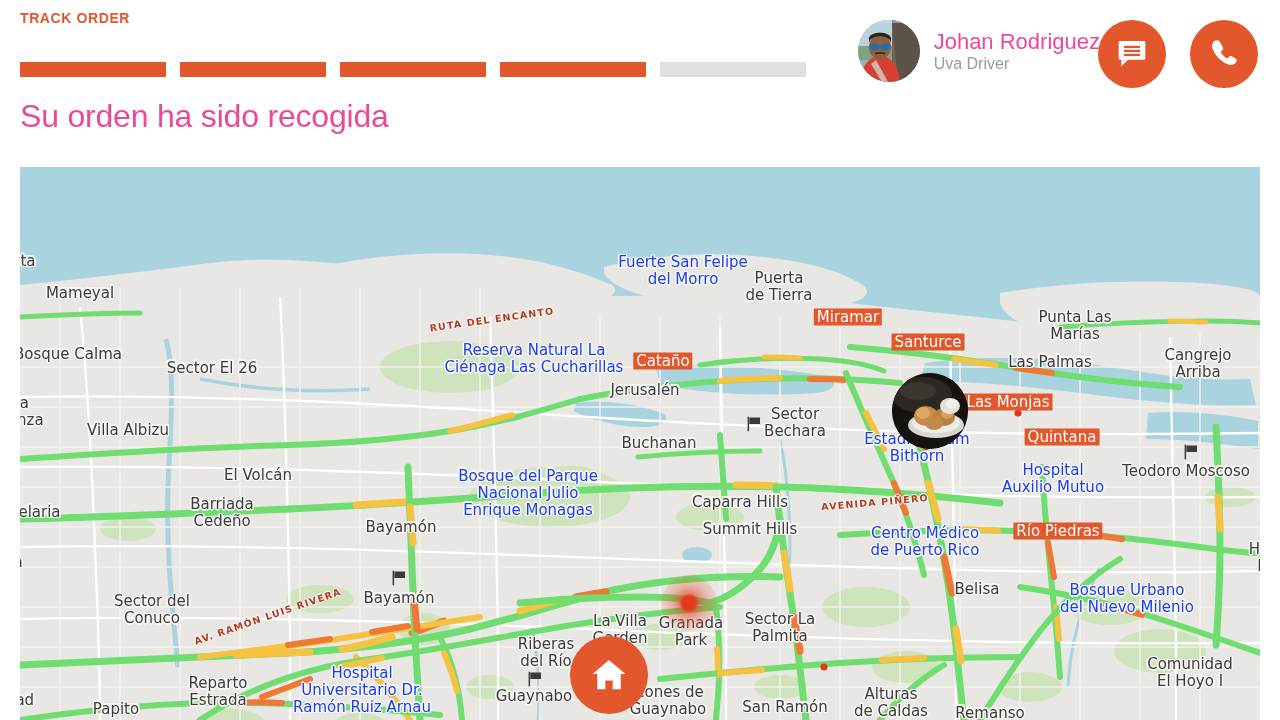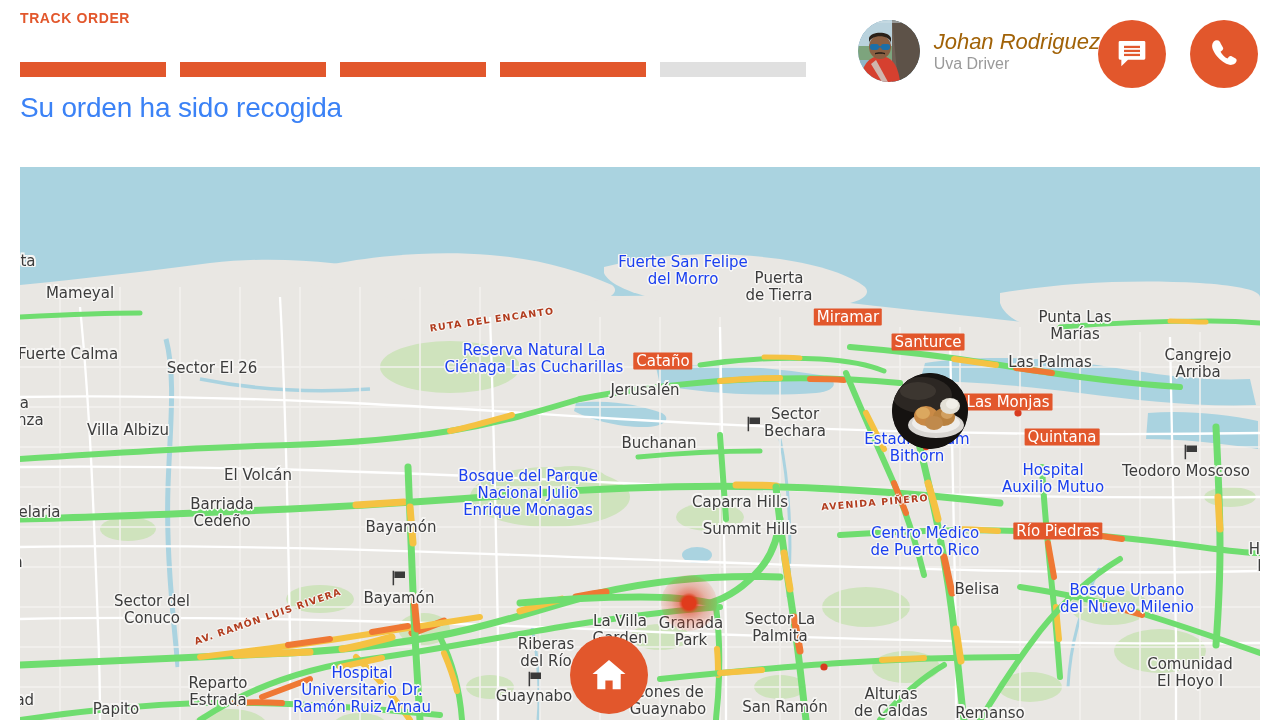--- a/index.html
+++ b/index.html
@@ -36,24 +36,24 @@
   }
   .progress-seg {
     flex: 1 1 0;
     height: 15px;
     background: #e2572c;
   }
   .progress-seg.inactive { background: #e0e0e0; }
 
   .status-title {
     position: absolute;
-    left: 20px; top: 92px;
-    font-size: 28px;
+    left: 20px; top: 98px;
+    font-size: 32px;
     font-weight: 400;
-    color: #3b82f6;
+    color: #ec4899;
     letter-spacing: -0.2px;
   }
 
   
   .driver-block {
     position: absolute;
     right: 180px; top: 20px;
     display: flex;
     align-items: center;
     gap: 14px;
@@ -61,21 +61,21 @@
   .avatar {
     width: 62px; height: 62px;
     border-radius: 50%;
     overflow: hidden;
     flex: none;
     background: #9ab7c9;
     position: relative;
   }
   .avatar svg { display: block; width: 62px; height: 62px; }
   .driver-text { display: flex; flex-direction: column; line-height: 1.18; }
-  .driver-name { font-size: 22px; color: #a16207; white-space: nowrap; font-style: italic; }
+  .driver-name { font-size: 22px; color: #ec4899; white-space: nowrap; }
   .driver-role { font-size: 16px; color: #9a9a9a; white-space: nowrap; }
 
   .circle-btn {
     position: absolute;
     width: 68px; height: 68px;
     border-radius: 50%;
     background: #e2572c;
     border: none;
     display: flex;
     align-items: center;
@@ -443,21 +443,21 @@
     <g>
       <circle cx="804" cy="500" r="3.6" fill="#d93b1f"></circle>
       <circle cx="998" cy="246" r="3.6" fill="#d93b1f"></circle>
       <circle cx="906" cy="280" r="3.2" fill="#d93b1f"></circle>
     </g>
   </svg>
 
   <div id="label-layer">
       <div class="map-label town" style="left: 8px; top: 94px;">ta</div>
       <div class="map-label town" style="left: 60px; top: 126px;">Mameyal</div>
-      <div class="map-label town" style="left: 48px; top: 187px;">Fuerte Calma</div>
+      <div class="map-label town" style="left: 48px; top: 187px;">Bosque Calma</div>
       <div class="map-label town" style="left: 192px; top: 201px;">Sector El 26</div>
       <div class="map-label town" style="left: -2px; top: 245px;">illa
 eranza</div>
       <div class="map-label town" style="left: 108px; top: 263px;">Villa Albizu</div>
       <div class="map-label town" style="left: 10px; top: 345px;">ndelaria</div>
       <div class="map-label town" style="left: 238px; top: 308px;">El Volcán</div>
       <div class="map-label town" style="left: 202px; top: 346px;">Barriada
 Cedeño</div>
       <div class="map-label town" style="left: -6px; top: 404px;">La
 i</div>

